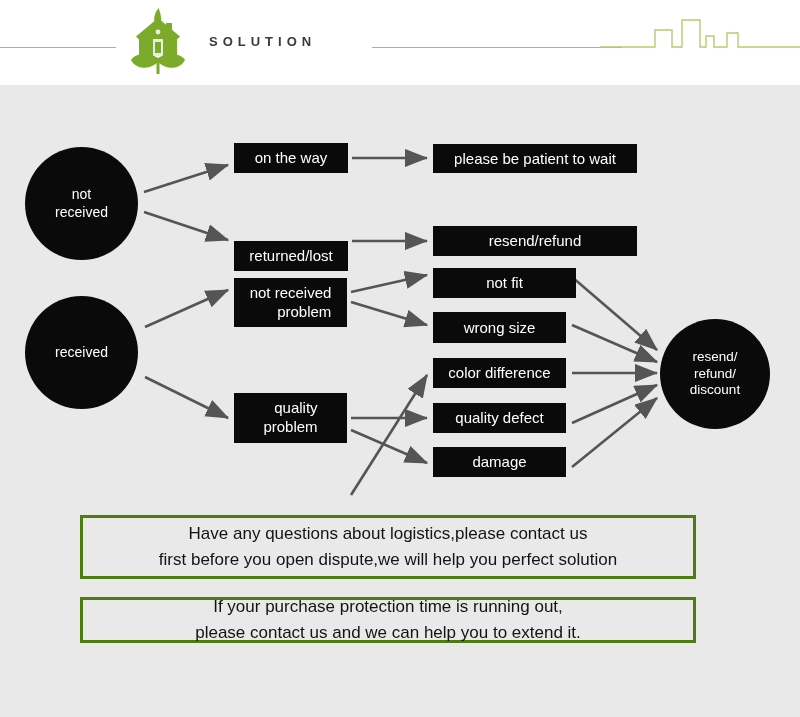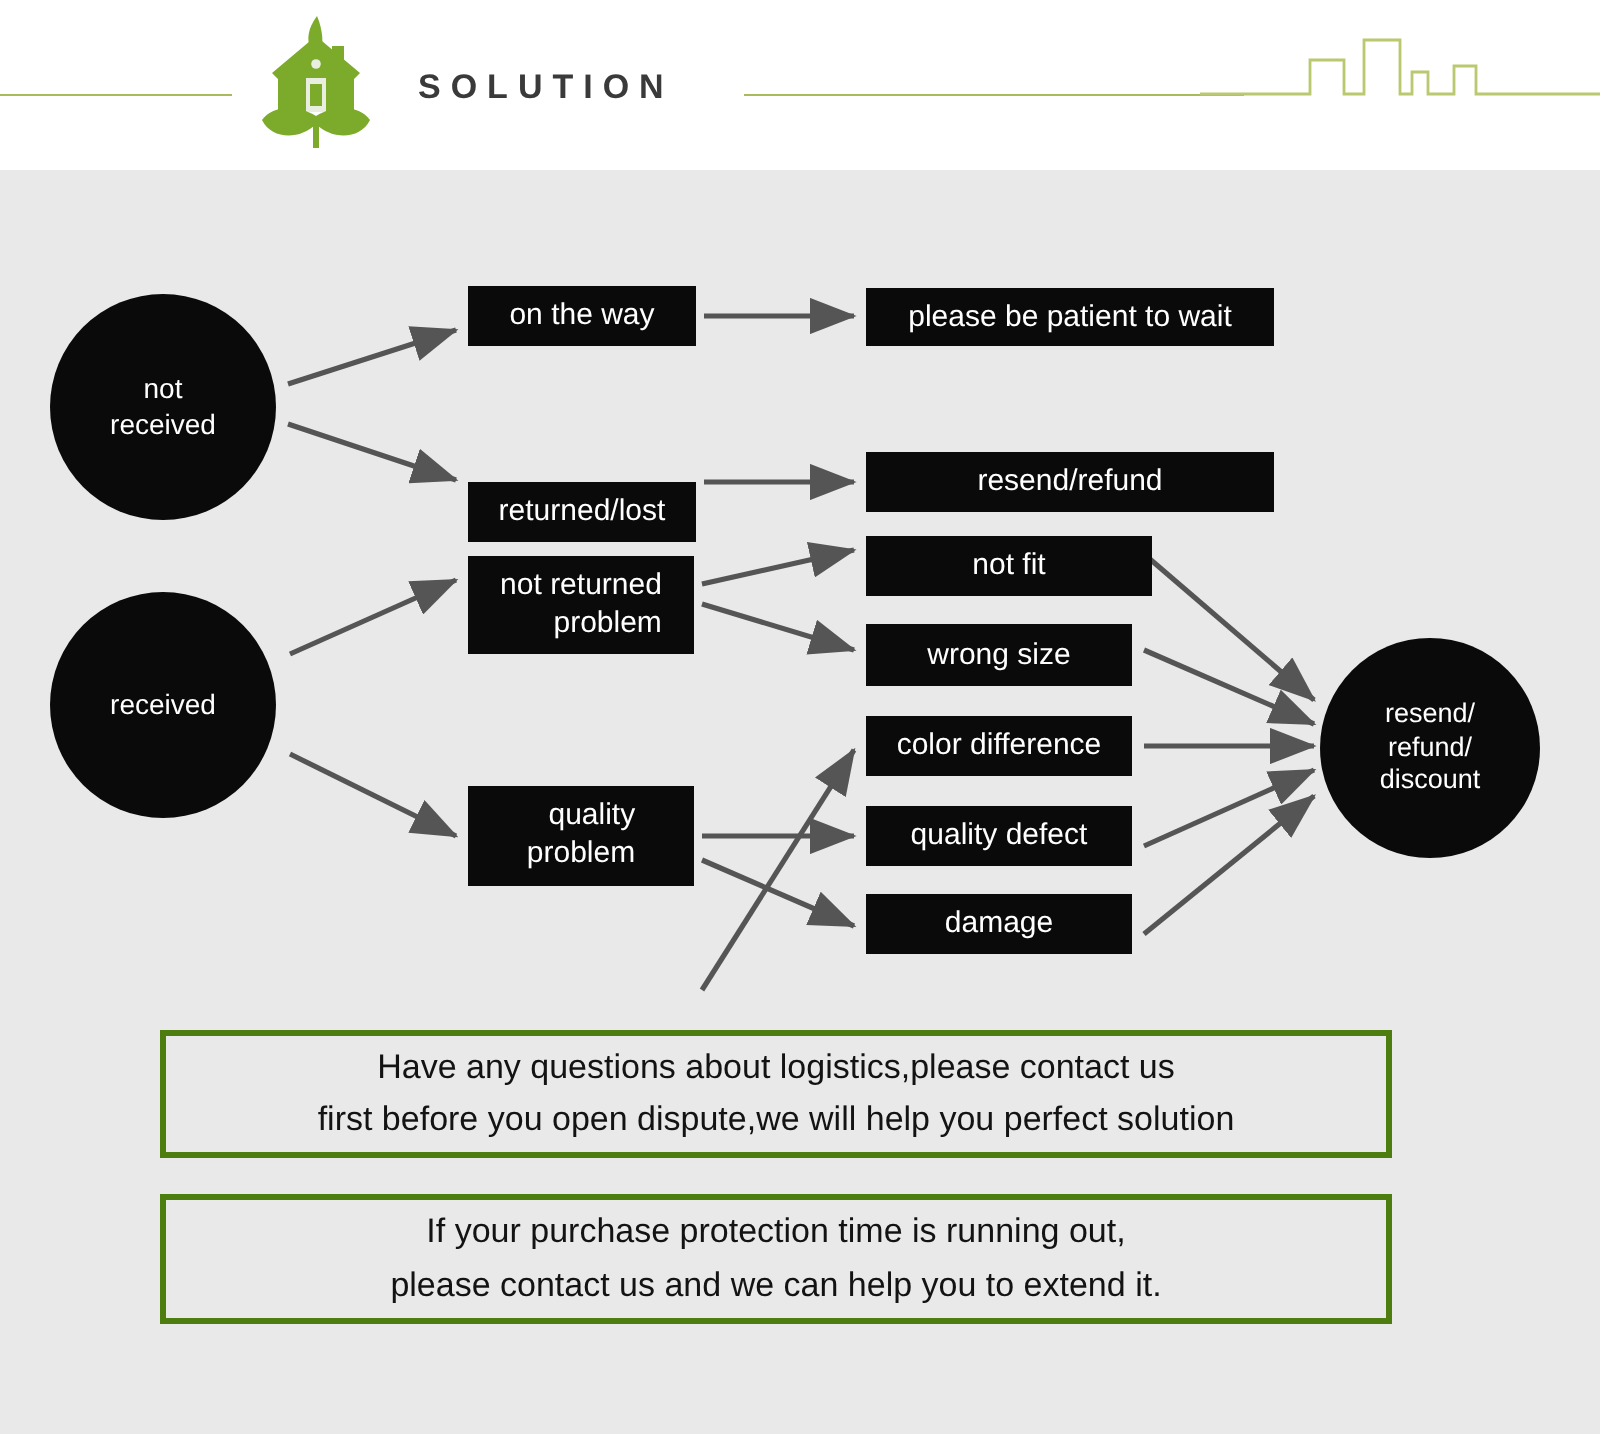--- a/index.html
+++ b/index.html
@@ -18,21 +18,21 @@
   .hline{
     position:absolute;height:1px;background:#a9bc5c;
   }
   #hline-left{left:0;top:47px;width:116px;}
   #hline-mid{left:372px;top:47px;width:250px;}
   #logo{
     position:absolute;left:118px;top:6px;width:80px;height:74px;
   }
   #solution-title{
     position:absolute;left:209px;top:34px;
-    font-size:17px;letter-spacing:5px;color:#3a3a3a;
+    font-size:13px;letter-spacing:5px;color:#3a3a3a;
     font-weight:bold;white-space:nowrap;
   }
   #skyline{
     position:absolute;left:600px;top:8px;width:200px;height:44px;
   }
   
   #body{
     position:absolute;left:0;top:85px;width:800px;height:632px;
     background:#e9e9e9;
   }
@@ -171,21 +171,21 @@
   <div class="bbox" style="left:234px;top:58px;width:114px;height:30px;">
     <span>on the way</span>
   </div>
 
   <div class="bbox" style="left:234px;top:143px;width:114px;height:30px;margin-top:13px;">
     <span>returned/lost</span>
   </div>
 
   <div class="bbox two" style="left:234px;top:193px;width:113px;height:49px;">
     <span>
-      <span>not returned</span><br>
+      <span>not received</span><br>
       <span>problem</span>
     </span>
   </div>
 
   <div class="bbox two" style="left:234px;top:308px;width:113px;height:50px;">
     <span>
       <span>quality</span><br>
       <span>problem</span>
     </span>
   </div>
@@ -216,18 +216,18 @@
 
   <div class="bbox" style="left:433px;top:362px;width:133px;height:30px;">
     <span>damage</span>
   </div>
 
   <div class="note" style="left:80px;top:430px;width:616px;height:64px;">
     <div>Have any questions about logistics,please contact us</div>
     <div>first before you open dispute,we will help you perfect solution</div>
   </div>
 
-  <div class="note" style="left:80px;top:512px;width:616px;height:65px;">
+  <div class="note" style="left:80px;top:512px;width:616px;height:46px;">
     <div>If your purchase protection time is running out,</div>
     <div>please contact us and we can help you to extend it.</div>
   </div>
 
 </div>
 
 </body></html>

